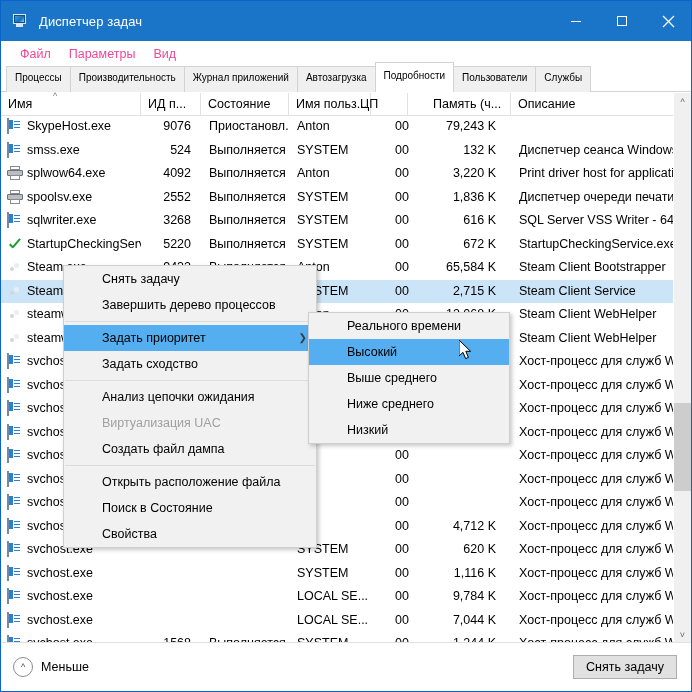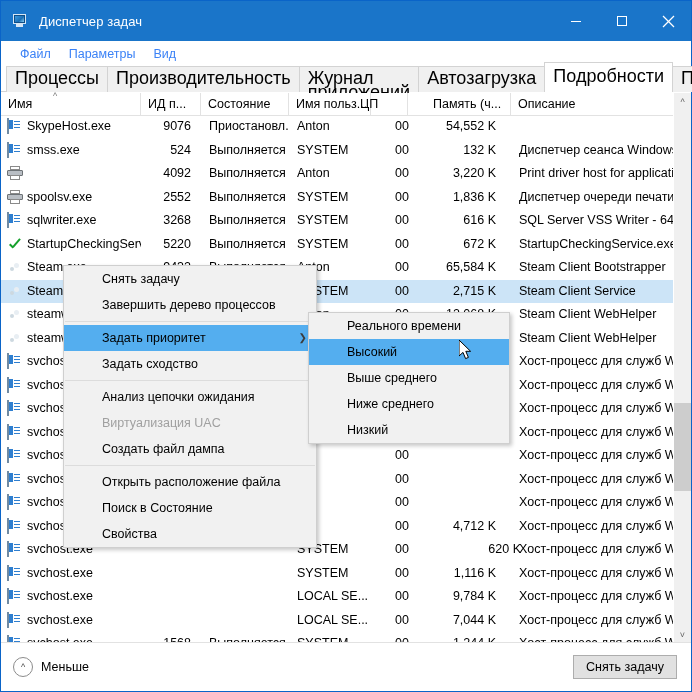--- a/index.html
+++ b/index.html
@@ -17,26 +17,26 @@
   .tb-icon .mon{position:absolute;left:1px;top:1px;width:13px;height:10px;background:#0f4e87;border:1px solid #d6e6f5;box-sizing:border-box;}
   .tb-icon .mon:after{content:"";position:absolute;left:1px;top:1px;right:1px;bottom:1px;background:linear-gradient(135deg,#3d9ae0 0%,#1a6fb5 60%,#8fd0f2 100%);}
   .tb-icon .base{position:absolute;left:4px;top:11px;width:7px;height:3px;background:#d6e6f5;}
   .tb-title{color:#fff;font-size:13px;letter-spacing:.1px;}
   .tb-btns{position:absolute;right:0;top:0;height:40px;display:flex;}
   .tb-btn{width:46px;height:40px;display:flex;align-items:center;justify-content:center;color:#fff;}
   .tb-btn svg{display:block;}
 
   
   .menubar{height:25px;background:#fff;display:flex;align-items:center;padding-left:10px;}
-  .menubar .mi{padding:3px 9px;font-size:12.5px;color:#3b82f6;}
+  .menubar .mi{padding:3px 9px;font-size:12.5px;color:#ec4899;}
 
   
   .tabstrip{height:26px;position:relative;background:#fff;}
   .tabstrip .tabs{position:absolute;left:5px;bottom:0;display:flex;align-items:flex-end;}
-  .tab{background:#f0f0f0;border:1px solid #d3d3d3;border-bottom:none;padding:4px 8px 4px 8px;margin-right:-1px;font-size:18px;line-height:14px;color:#000;height:17px;box-sizing:content-box;}
+  .tab{background:#f0f0f0;border:1px solid #d3d3d3;border-bottom:none;padding:4px 8px 4px 8px;margin-right:-1px;font-size:10px;line-height:14px;color:#000;height:17px;box-sizing:content-box;}
   .tab.active{background:#fff;border-color:#d3d3d3;padding-top:6px;height:19px;position:relative;z-index:3;}
   .tabstrip .baseline{position:absolute;left:0;right:0;bottom:0;height:1px;background:#d3d3d3;}
 
   
   .gridwrap{position:absolute;left:0;right:0;top:92px;bottom:48px;background:#fff;}
   .hdr{position:relative;height:22px;background:#fff;border-bottom:1px solid #e2e2e2;}
   .hdr .hcell{position:absolute;top:0;height:22px;box-sizing:border-box;border-right:1px solid #e2e2e2;
               font-size:12.5px;color:#000;display:flex;align-items:center;overflow:hidden;white-space:nowrap;}
   .hdr .hcell.txt{padding-left:7px;}
   .sortcaret{position:absolute;left:52px;top:-1px;font-size:9px;color:#7a7a7a;line-height:9px;}
@@ -155,34 +155,35 @@
     </div>
 
     <div class="rows" id="rows-container">
         <div class="row">
           <span class="ricon"><span class="ic-app"></span></span>
           <div class="c name txt" style="left: 0px; width: 140px;">SkypeHost.exe</div>
           <div class="c num" style="left: 140px; width: 58px;">9076</div>
           <div class="c txt" style="left: 200px; width: 88px;">Приостановл...</div>
           <div class="c txt" style="left: 288px; width: 82px;">Anton</div>
           <div class="c num" style="left: 370px; width: 46px;">00</div>
-          <div class="c num" style="left: 425px; width: 78px;">54,552 K</div>
+          <div class="c num" style="left: 425px; width: 78px;">79,243 K</div>
         </div>
         <div class="row">
           <span class="ricon"><span class="ic-app"></span></span>
           <div class="c name txt" style="left: 0px; width: 140px;">smss.exe</div>
           <div class="c num" style="left: 140px; width: 58px;">524</div>
           <div class="c txt" style="left: 200px; width: 88px;">Выполняется</div>
           <div class="c txt" style="left: 288px; width: 82px;">SYSTEM</div>
           <div class="c num" style="left: 370px; width: 46px;">00</div>
           <div class="c num" style="left: 425px; width: 78px;">132 K</div>
           <div class="c txt" style="left: 510px; width: 165px;">Диспетчер сеанса  Windows</div>
         </div>
         <div class="row">
           <span class="ricon"><span class="ic-print"><span class="p1"></span><span class="p2"></span><span class="p3"></span></span></span>
+          <div class="c name txt" style="left: 0px; width: 140px;">splwow64.exe</div>
           <div class="c num" style="left: 140px; width: 58px;">4092</div>
           <div class="c txt" style="left: 200px; width: 88px;">Выполняется</div>
           <div class="c txt" style="left: 288px; width: 82px;">Anton</div>
           <div class="c num" style="left: 370px; width: 46px;">00</div>
           <div class="c num" style="left: 425px; width: 78px;">3,220 K</div>
           <div class="c txt" style="left: 510px; width: 165px;">Print driver host for applicati...</div>
         </div>
         <div class="row">
           <span class="ricon"><span class="ic-print"><span class="p1"></span><span class="p2"></span><span class="p3"></span></span></span>
           <div class="c name txt" style="left: 0px; width: 140px;">spoolsv.exe</div>
@@ -333,21 +334,21 @@
           <div class="c num" style="left: 425px; width: 78px;">4,712 K</div>
           <div class="c txt" style="left: 510px; width: 165px;">Хост-процесс для служб Wi...</div>
         </div>
         <div class="row">
           <span class="ricon"><span class="ic-app"></span></span>
           <div class="c name txt" style="left: 0px; width: 140px;">svchost.exe</div>
           <div class="c num" style="left: 140px; width: 58px;"></div>
           <div class="c txt" style="left: 200px; width: 88px;"></div>
           <div class="c txt" style="left: 288px; width: 82px;">SYSTEM</div>
           <div class="c num" style="left: 370px; width: 46px;">00</div>
-          <div class="c num" style="left: 450px; width: 78px;">620 K</div>
+          <div class="c num" style="left: 425px; width: 78px;">620 K</div>
           <div class="c txt" style="left: 510px; width: 165px;">Хост-процесс для служб Wi...</div>
         </div>
         <div class="row">
           <span class="ricon"><span class="ic-app"></span></span>
           <div class="c name txt" style="left: 0px; width: 140px;">svchost.exe</div>
           <div class="c num" style="left: 140px; width: 58px;"></div>
           <div class="c txt" style="left: 200px; width: 88px;"></div>
           <div class="c txt" style="left: 288px; width: 82px;">SYSTEM</div>
           <div class="c num" style="left: 370px; width: 46px;">00</div>
           <div class="c num" style="left: 425px; width: 78px;">1,116 K</div>

